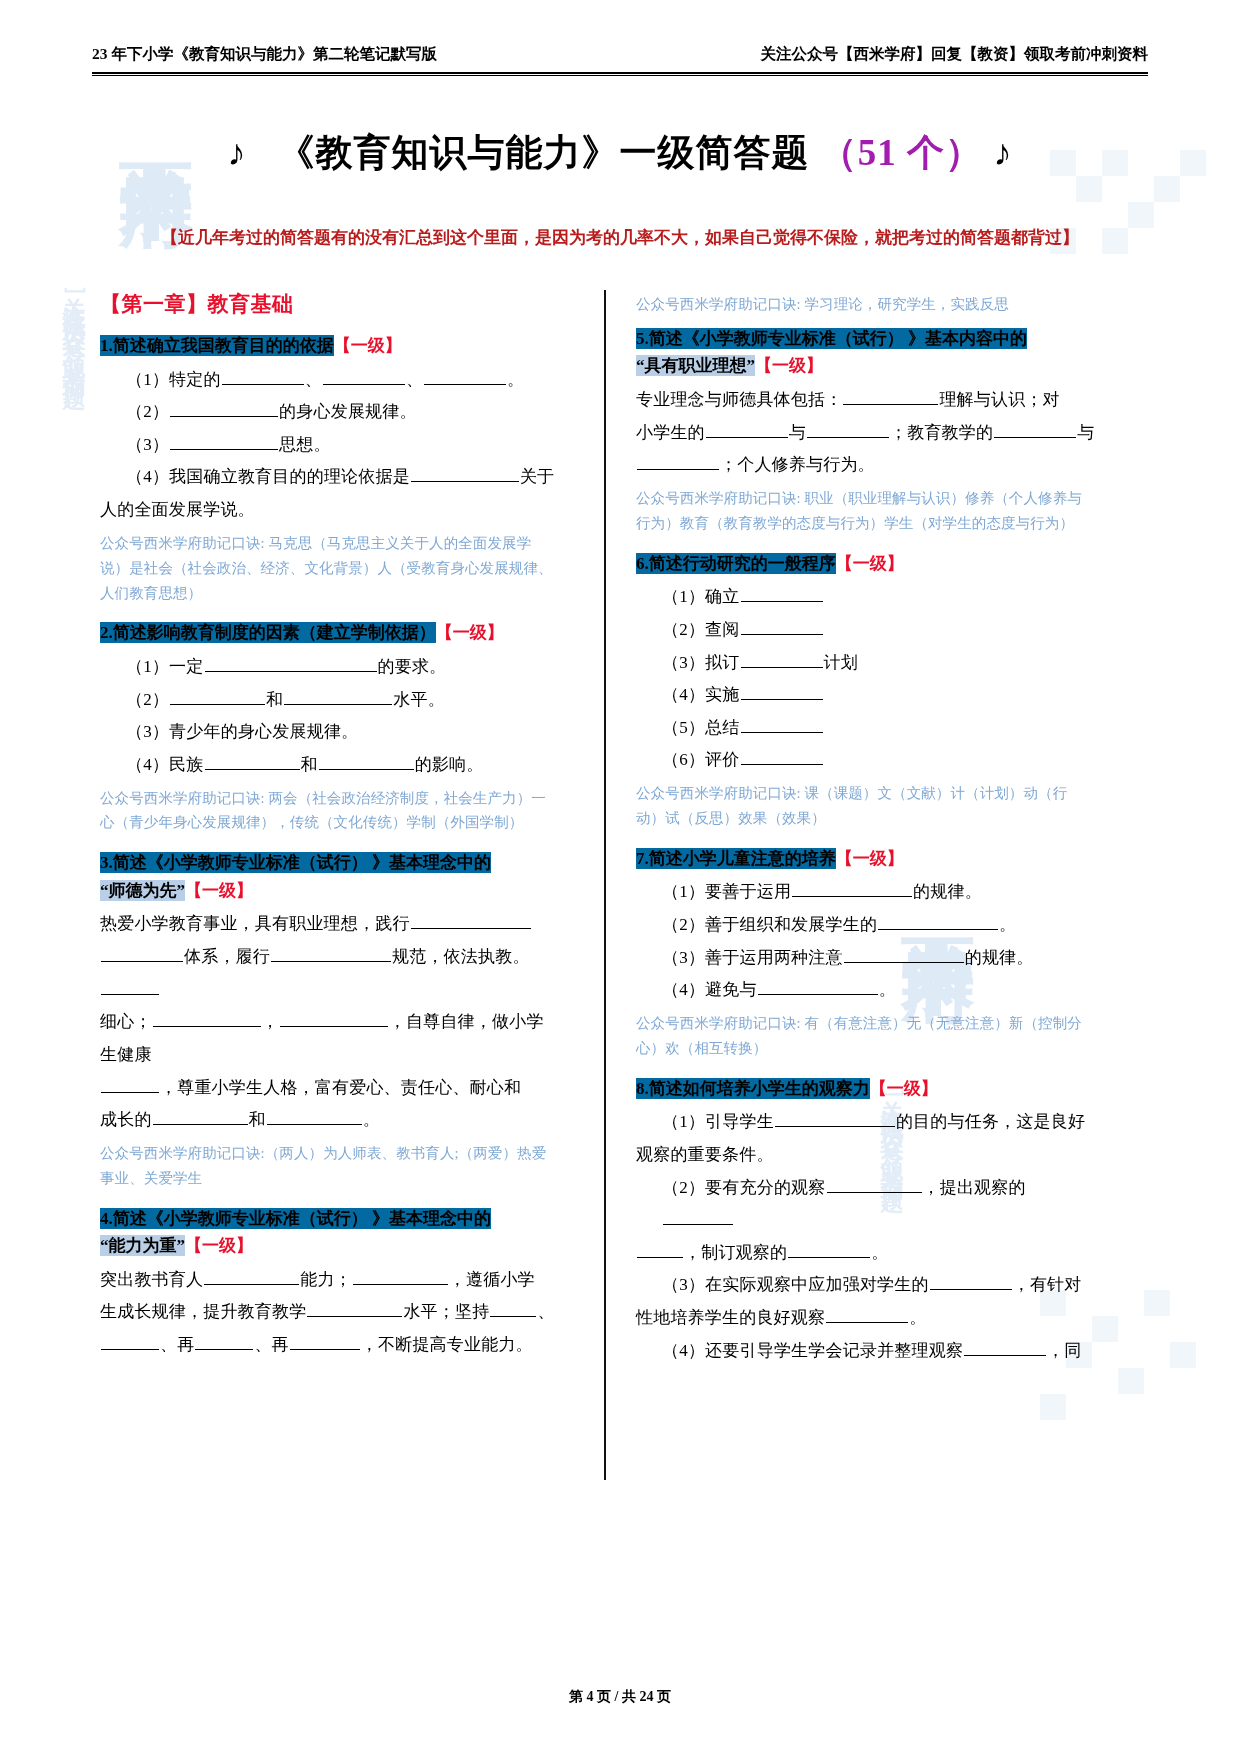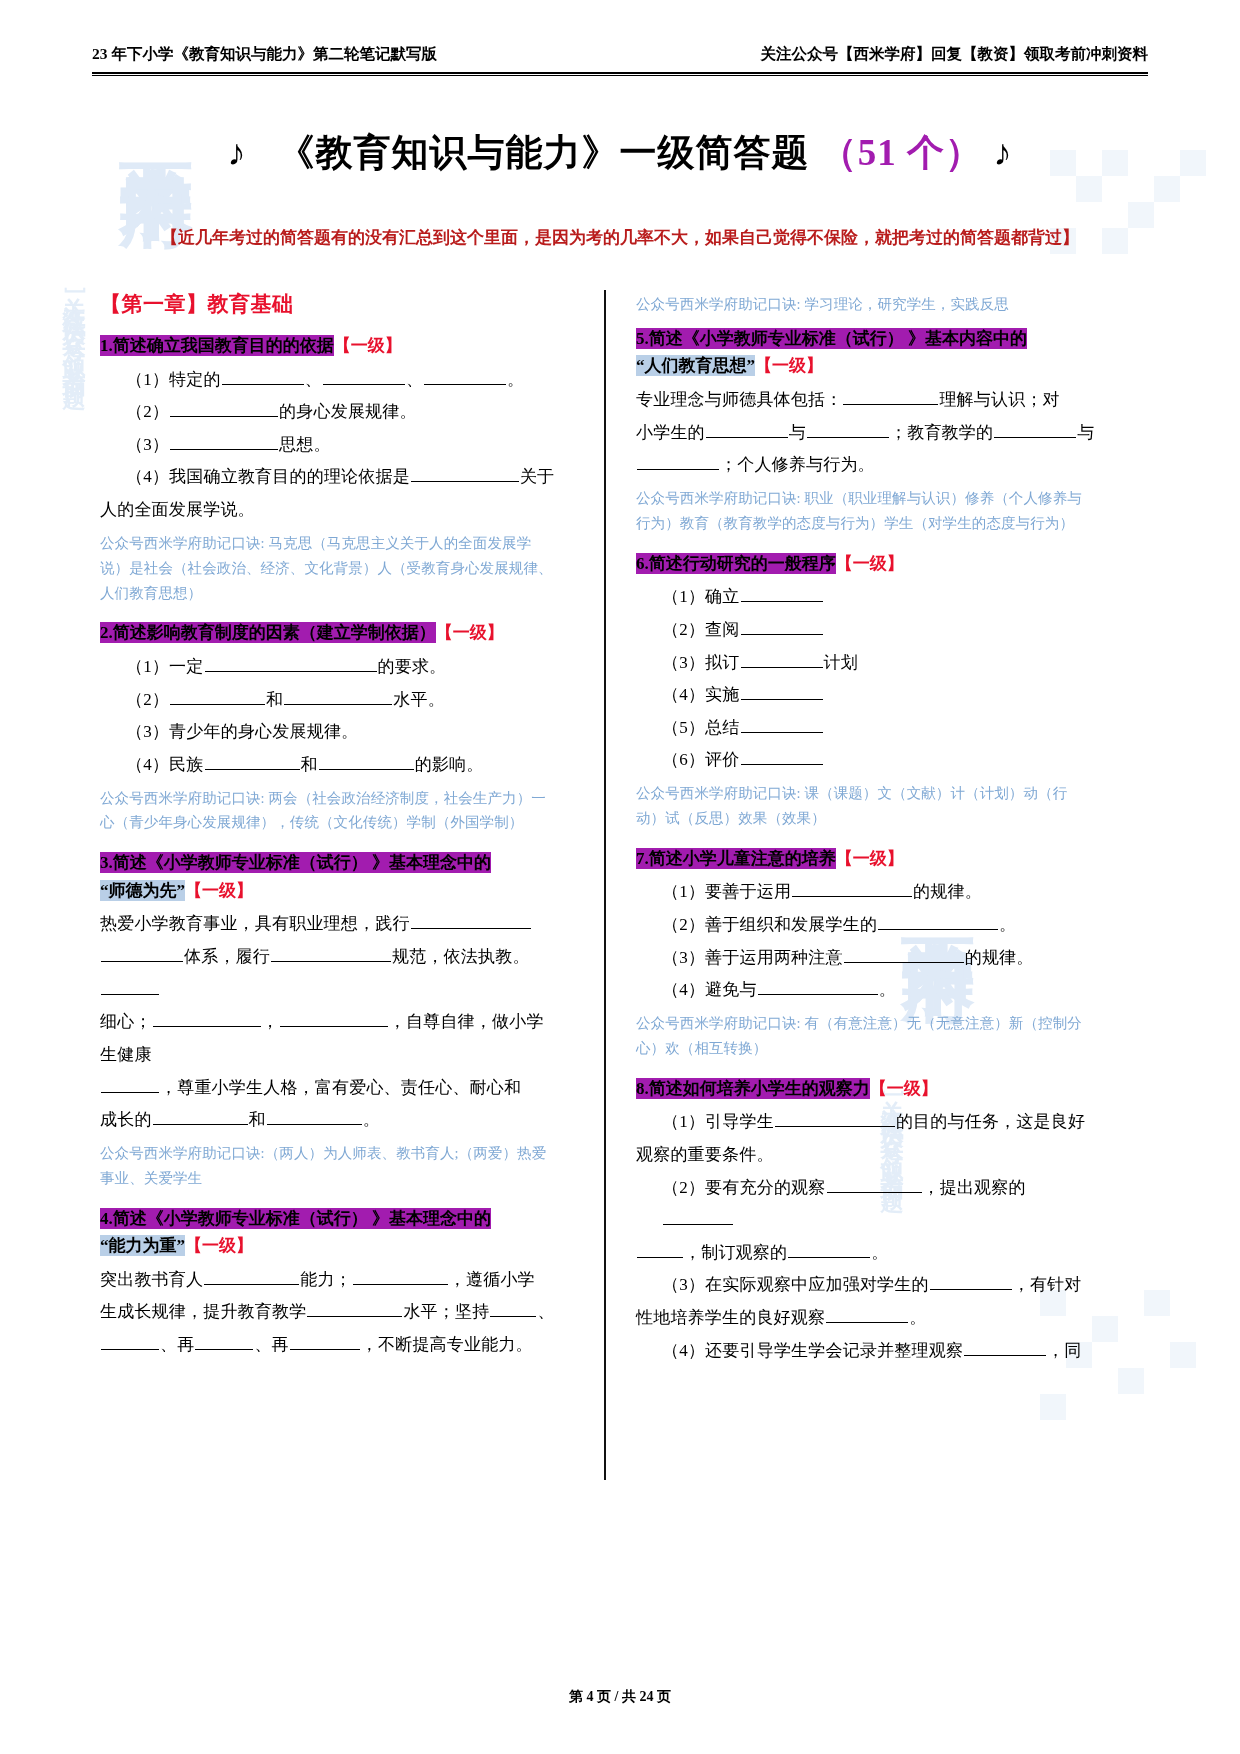--- a/index.html
+++ b/index.html
@@ -79,21 +79,21 @@
 
   
   .chapter{
     color:#e8112d;font-weight:700;font-size:21px;margin:0 0 14px 0;
     letter-spacing:.5px;
   }
   .q{margin:0 0 2px 0;}
   .q-head{
     font-weight:700;font-size:17px;line-height:1.62;margin:14px 0 4px 0;
   }
-  .q-head .hl{background:#a21caf;padding:1px 0;}
+  .q-head .hl{background:#0369a1;padding:1px 0;}
   .q-head .lvl{color:#e8112d;font-weight:700;}
   .q-head.two-line{margin-bottom:4px;}
   .q-head .hl2{background:#b9cfe7;padding:1px 0;}
 
   .body-line{
     font-size:17px;line-height:1.92;margin:0;
     letter-spacing:.2px;
   }
   .indent{padding-left:26px;}
   .blank{
@@ -216,21 +216,21 @@
 
     <div class="divider"></div>
 
     <div class="col col-right">
 
       <div class="mnemonic" style="margin-top:2px;">公众号西米学府助记口诀: 学习理论，研究学生，实践反思</div>
 
       <div class="q">
         <div class="q-head two-line" style="margin-top:8px;">
           <span class="hl"><span>5.</span><span>简述《小学教师专业标准（试行） 》基本内容中的</span></span><br>
-          <span class="hl2">“人们教育思想”</span><span class="lvl">【一级】</span>
+          <span class="hl2">“具有职业理想”</span><span class="lvl">【一级】</span>
         </div>
         <div class="body-line">专业理念与师德具体包括：<span class="blank b8"></span>理解与认识；对</div>
         <div class="body-line">小学生的<span class="blank b7"></span>与<span class="blank b7"></span>；教育教学的<span class="blank b7"></span>与</div>
         <div class="body-line"><span class="blank b7"></span>；个人修养与行为。</div>
         <div class="mnemonic">公众号西米学府助记口诀: 职业（职业理解与认识）修养（个人修养与行为）教育（教育教学的态度与行为）学生（对学生的态度与行为）</div>
       </div>
 
       <div class="q">
         <div class="q-head">
           <span class="hl"><span>6.</span><span>简述行动研究的一般程序</span></span><span class="lvl">【一级】</span>

